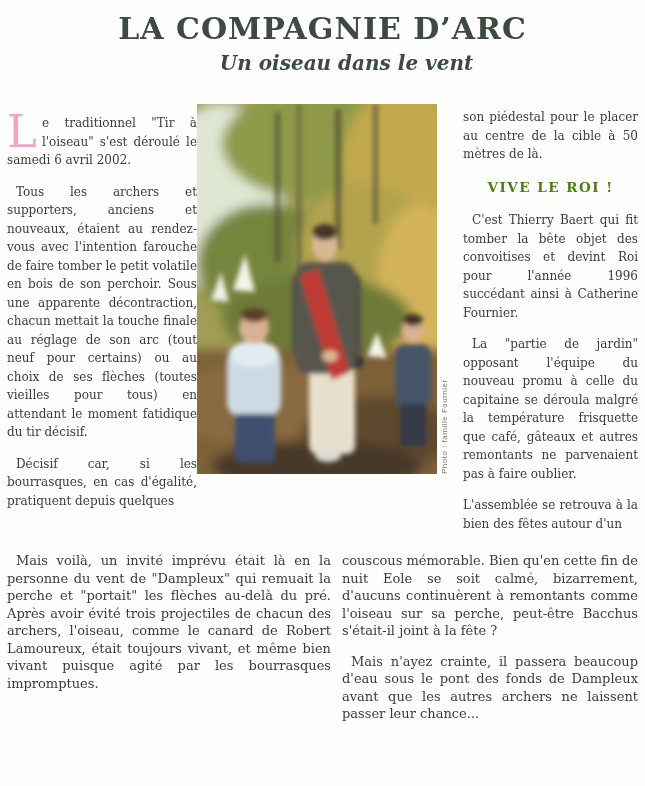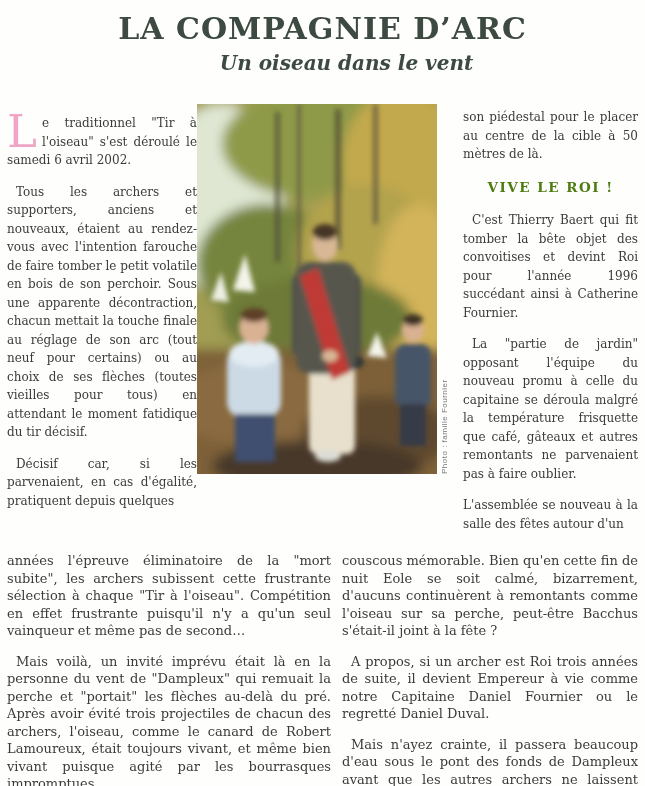--- a/index.html
+++ b/index.html
@@ -96,21 +96,21 @@
     <h2>Un oiseau dans le vent</h2>
   </header>
 
   <div class="row-top">
 
     <div class="col-left col-narrow">
       <p class="first-para">
         <span class="dropcap">L</span><span>e traditionnel "Tir à l'oiseau" s'est déroulé le samedi 6 avril 2002.</span>
       </p>
       <p>Tous les archers et supporters, anciens et nouveaux, étaient au rendez-vous avec l'intention farouche de faire tomber le petit volatile en bois de son perchoir. Sous une apparente décontraction, chacun mettait la touche finale au réglage de son arc (tout neuf pour certains) ou au choix de ses flèches (toutes vieilles pour tous) en attendant le moment fatidique du tir décisif.</p>
-      <p>Décisif car, si les parvenaient, en cas d'égalité, pratiquent depuis quelques</p>
+      <p>Décisif car, si les bourrasques, en cas d'égalité, pratiquent depuis quelques</p>
     </div>
 
     <figure class="photo-block" style="margin:0">
       <svg width="240" height="370" viewBox="0 0 240 370" aria-hidden="true">
         <defs>
           <filter id="b4" x="-30%" y="-30%" width="160%" height="160%">
               <feGaussianBlur stdDeviation="6"></feGaussianBlur>
             </filter>
           <filter id="b2" x="-30%" y="-30%" width="160%" height="160%">
               <feGaussianBlur stdDeviation="2.5"></feGaussianBlur>
@@ -163,34 +163,32 @@
         </g>
       </svg>
       <figcaption class="credit">Photo : famille Fournier</figcaption>
     </figure>
 
     <div class="col-right col-narrow">
       <p class="first-para">son piédestal pour le placer au centre de la cible à 50 mètres de là.</p>
       <h3 class="vive">VIVE LE ROI !</h3>
       <p>C'est Thierry Baert qui fit tomber la bête objet des convoitises et devint Roi pour l'année 1996 succédant ainsi à Catherine Fournier.</p>
       <p>La "partie de jardin" opposant l'équipe du nouveau promu à celle du capitaine se déroula malgré la température frisquette que café, gâteaux et autres remontants ne parvenaient pas à faire oublier.</p>
-      <p class="first-para">L'assemblée se nouveau à la salle des fêtes autour d'un</p>
+      <p class="first-para">L'assemblée se retrouva à la bien des fêtes autour d'un</p>
     </div>
 
   </div>
 
   <div class="row-bottom">
 
     <div class="col-bl">
-      <p class="first-para">années l'épreuve éliminatoire de la "mort subite", les archers subissent cette frustrante sélection à chaque "Tir à l'oiseau". Compétition en effet frustrante puisqu'il n'y a qu'un seul vainqueur et même pas de second…</p>
       <p>Mais voilà, un invité imprévu était là en la personne du vent de "Dampleux" qui remuait la perche et "portait" les flèches au-delà du pré. Après avoir évité trois projectiles de chacun des archers, l'oiseau, comme le canard de Robert Lamoureux, était toujours vivant, et même bien vivant puisque agité par les bourrasques impromptues.</p>
     </div>
 
     <div class="col-br">
       <p class="first-para">couscous mémorable. Bien qu'en cette fin de nuit Eole se soit calmé, bizarrement, d'aucuns continuèrent à remontants comme l'oiseau sur sa perche, peut-être Bacchus s'était-il joint à la fête ?</p>
-      <p>A propos, si un archer est Roi trois années de suite, il devient Empereur à vie comme notre Capitaine Daniel Fournier ou le regretté Daniel Duval.</p>
       <p>Mais n'ayez crainte, il passera beaucoup d'eau sous le pont des fonds de Dampleux avant que les autres archers ne laissent passer leur chance...</p>
 
     </div>
 
   </div>
 
 </div>
 
 </body></html>

